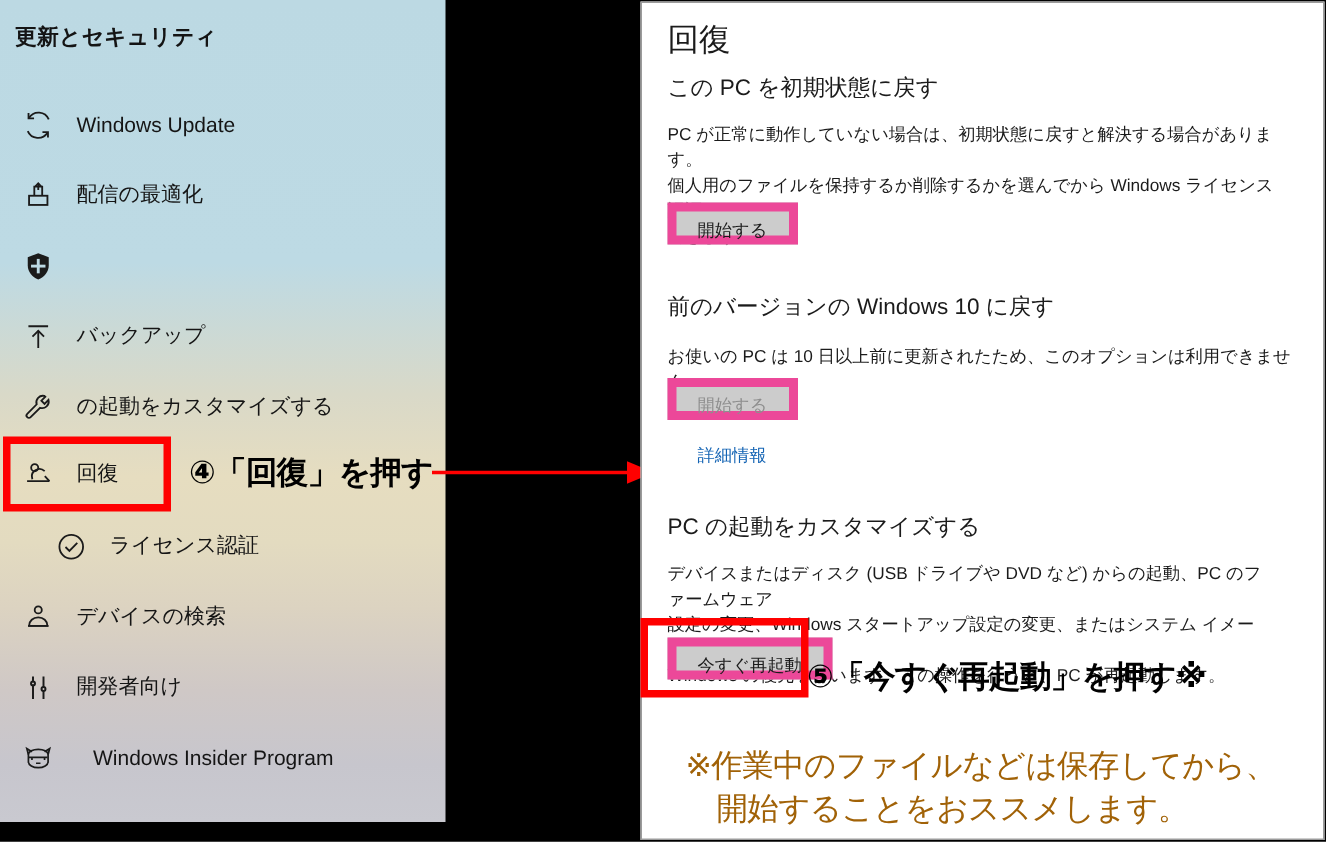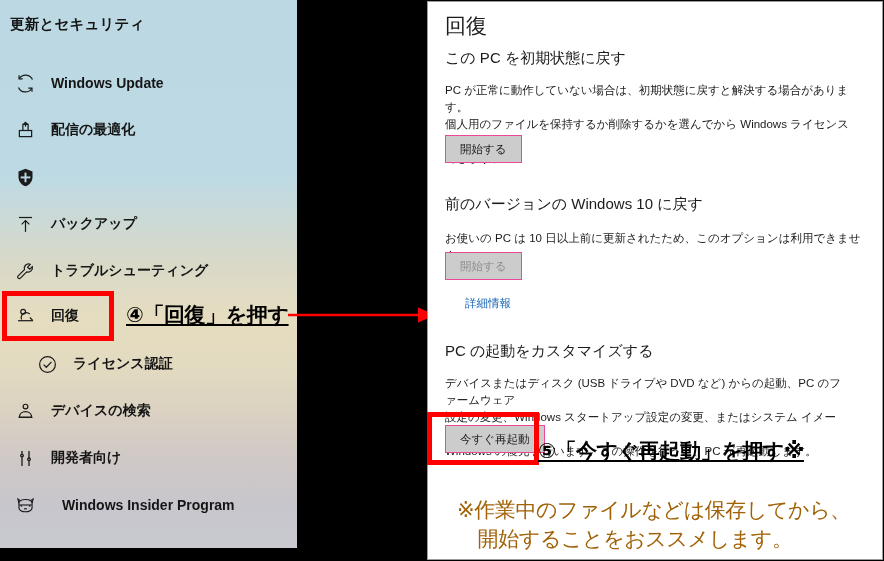--- a/index.html
+++ b/index.html
@@ -44,21 +44,20 @@
     color: #141414;
     letter-spacing: 0.2px;
   }
   .nav-item {
     position: absolute;
     left: 0;
     width: 352px;
     height: 48px;
     display: flex;
     align-items: center;
-    font-weight: bold;
   }
   .nav-icon {
     width: 28px;
     margin-left: 11px;
     display: flex;
     align-items: center;
     justify-content: center;
     color: #1b1b1b;
     flex: none;
   }
@@ -80,21 +79,20 @@
   #recovery-highlight-box { left: 2px;  top: 291px; width: 112px; height: 50px; }
   #restart-highlight-box  { left: 427px; top: 412px; width: 112px; height: 53px; }
 
   
   .callout {
     position: absolute;
     font-family: "DejaVu Sans", "Liberation Sans", sans-serif;
     font-weight: bold;
     color: #000000;
     white-space: nowrap;
-    text-decoration: underline;
   }
   #callout-step4 { left: 126px; top: 301px; font-size: 21px; letter-spacing: -0.4px; }
   #callout-step5 { left: 538px; top: 437px; font-size: 21px; letter-spacing: -0.4px; }
   #footer-note {
     position: absolute;
     left: 457px;
     top: 496px;
     font-family: "DejaVu Sans", "Liberation Sans", sans-serif;
     font-size: 21px;
     color: #a16207;
@@ -142,21 +140,21 @@
     position: absolute;
     left: 17px;
     font-size: 11.5px;
     color: #1b1b1b;
     line-height: 1.48;
     white-space: pre-line;
   }
   .win-button {
     position: absolute;
     background: #cccccc;
-    border: 1px solid #ec4899;
+    border: 6px solid #ec4899;
     color: #1b1b1b;
     font-size: 11.5px;
     font-family: "Liberation Sans", "DejaVu Sans", sans-serif;
     padding: 0 14px;
     height: 28px;
     line-height: 26px;
     box-sizing: border-box;
     text-align: center;
   }
   .win-button.disabled { color: #8e8e8e; }
@@ -233,21 +231,21 @@
     </span>
     <span class="nav-label">バックアップ</span>
   </div>
 
   <div class="nav-item" style="top:247px;">
     <span class="nav-icon">
       <svg width="21" height="21" viewBox="0 0 24 24" fill="none" stroke="currentColor" stroke-width="1.4">
         <path d="M16.8 3.4a5 5 0 0 0-6 6.4L3.6 17a1.8 1.8 0 0 0 2.6 2.6l7.2-7.2a5 5 0 0 0 6.4-6l-3 3-2.4-2.4 3-3z"></path>
       </svg>
     </span>
-    <span class="nav-label">トラブルシューティング</span>
+    <span class="nav-label">の起動をカスタマイズする</span>
   </div>
 
   <div class="nav-item" style="top:292px;">
     <span class="nav-icon">
       <svg width="21" height="21" viewBox="0 0 24 24" fill="none" stroke="currentColor" stroke-width="1.4">
         <path d="M3.5 16.8h17"></path>
           <path d="M20.5 16.8 17 13.1"></path>
         <path d="M7.5 15.4a5.8 5.8 0 0 1 9.4-6.2"></path>
         <circle cx="9.3" cy="6.6" r="2.7"></circle>
       </svg>

